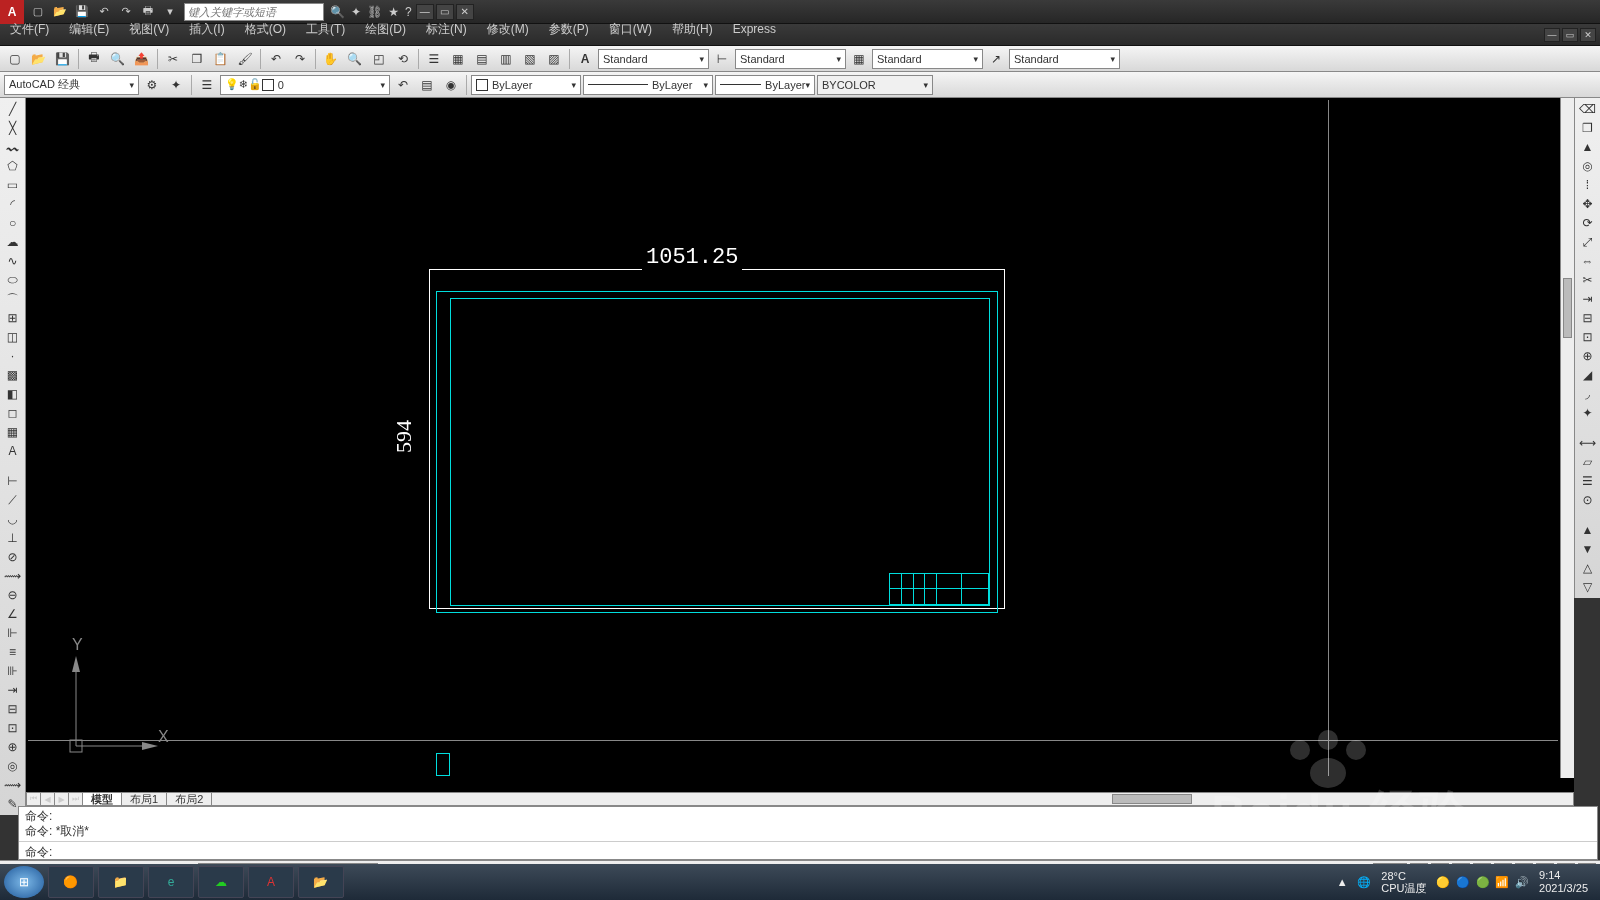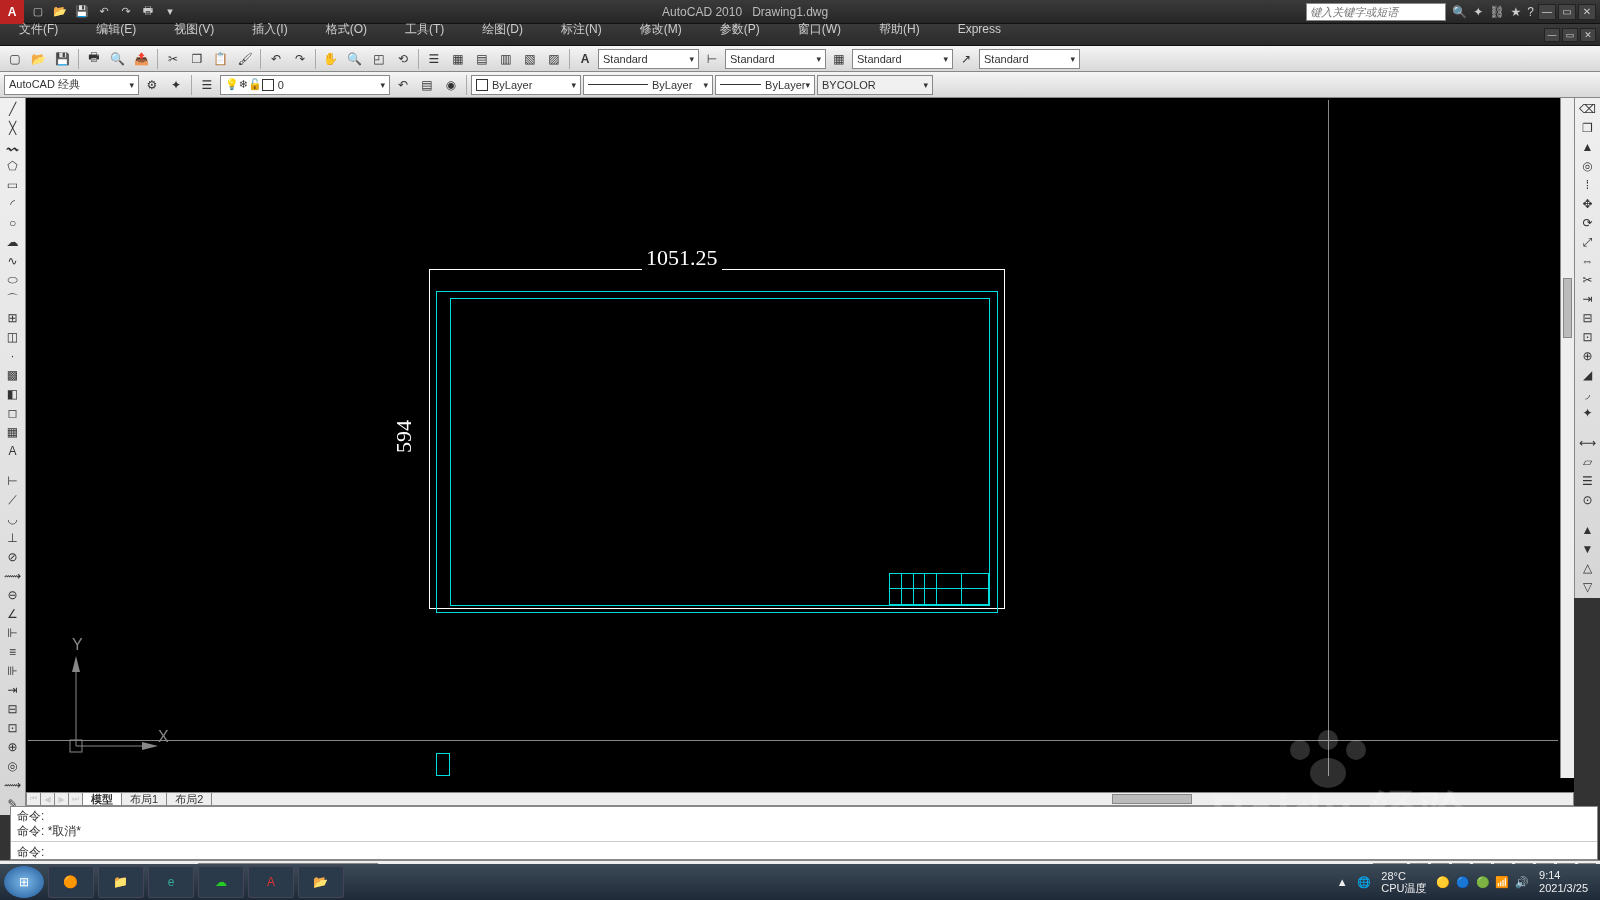--- a/index.html
+++ b/index.html
@@ -10,50 +10,50 @@
 .titlebar .qat{display:flex;align-items:center;gap:2px;padding:0 4px}
 .titlebar .qat .tbtn{width:20px;height:20px;display:flex;align-items:center;justify-content:center;color:#ccc;font-size:11px}
 .titlebar .center{flex:1;text-align:center;color:#bbb;font-size:12px}
 .titlebar .search{display:flex;align-items:center;gap:2px}
 .titlebar .search input{width:140px;height:18px;background:#fff;border:1px solid #888;font-size:11px;padding:0 3px;color:#999;font-style:italic}
 .titlebar .right-icons{display:flex;align-items:center;padding:0 4px;gap:6px}
 .titlebar .win-ctrl{display:flex;gap:2px;padding-right:4px}
 .titlebar .win-ctrl div{width:18px;height:16px;background:#444;border:1px solid #222;display:flex;align-items:center;justify-content:center;font-size:10px}
 
 .menubar{height:22px;background:linear-gradient(#3a3a3a,#2a2a2a);display:flex;align-items:center;border-bottom:1px solid #111;position:relative}
-.menubar .menu-item{padding:0 19px;height:34px;line-height:22px;color:#ccc;font-size:12px}
+.menubar .menu-item{padding:0 10px;height:34px;line-height:22px;color:#ccc;font-size:12px}
 .menubar .doc-ctrl{position:absolute;right:4px;display:flex;gap:2px}
 .menubar .doc-ctrl div{width:16px;height:14px;background:#444;border:1px solid #222;font-size:9px;display:flex;align-items:center;justify-content:center}
 
 .toolrow{height:26px;background:linear-gradient(#f5f5f5,#d8d8d8);border-bottom:1px solid #888;display:flex;align-items:center;padding:0 4px;gap:2px}
 .toolrow .tbtn{width:22px;height:22px;border:1px solid transparent;display:flex;align-items:center;justify-content:center;font-size:12px;color:#333}
 .toolrow .sep{width:1px;height:20px;background:#aaa;margin:0 2px}
 .toolrow .combo{height:20px;background:#fff;border:1px solid #888;display:flex;align-items:center;padding:0 4px;font-size:11px;color:#333;position:relative}
 .toolrow .combo::after{content:"▾";margin-left:auto;font-size:9px}
 .toolrow .combo.layer{width:170px}
-.toolrow .combo.std{width:101px}
+.toolrow .combo.std{width:111px}
 .toolrow .combo.wide{width:135px}
 .toolrow .combo.color{width:110px}
 .toolrow .combo.linetype{width:130px}
 .toolrow .combo.lineweight{width:100px}
 .toolrow .combo.bycolor{width:116px;background:#f0f0f0}
 .swatch{width:12px;height:12px;border:1px solid #333;margin-right:4px}
 .line-sample{width:60px;height:1px;background:#333;margin-right:4px}
 
 .lefttools{position:absolute;left:0;top:98px;width:26px;background:linear-gradient(#f0f0f0,#d5d5d5);border-right:1px solid #888;display:flex;flex-direction:column;align-items:center;padding:2px 0;gap:1px}
 .righttools{position:absolute;right:0;top:98px;width:26px;background:linear-gradient(#f0f0f0,#d5d5d5);border-left:1px solid #888;display:flex;flex-direction:column;align-items:center;padding:2px 0;gap:1px}
 .vtbtn{width:22px;height:18px;display:flex;align-items:center;justify-content:center;font-size:12px;color:#333}
 
 .canvas-wrap{position:absolute;left:26px;top:98px;right:26px;bottom:108px;background:#000}
 .canvas-wrap .inner{position:absolute;left:2px;top:2px;right:16px;bottom:16px;background:#000;overflow:hidden}
 .crosshair-h{position:absolute;left:0;right:0;top:640px;height:1px;background:#888}
 .crosshair-v{position:absolute;top:0;bottom:0;left:1300px;width:1px;background:#888}
 
 .dim-rect{position:absolute;left:401px;top:169px;width:576px;height:340px;border:1px solid #fff}
-.dim-text-h{position:absolute;left:614px;top:145px;font-family:Liberation Serif, serif;font-size:22px;color:#fff;background:#000;padding:0 4px}
+.dim-text-h{position:absolute;left:614px;top:145px;font-family:Liberation Mono, monospace;font-size:22px;color:#fff;background:#000;padding:0 4px}
 .dim-text-v{position:absolute;left:363px;top:320px;font-family:"Times New Roman",serif;font-size:22px;color:#fff;writing-mode:vertical-rl;transform:rotate(180deg)}
 
 .frame-outer{position:absolute;left:408px;top:191px;width:562px;height:322px;border:1px solid #0dd}
 .frame-inner{position:absolute;left:422px;top:198px;width:540px;height:308px;border:1px solid #0dd}
 .titleblock{position:absolute;right:0;bottom:0;width:100px;height:32px;border:1px solid #0dd}
 .titleblock .row{height:50%;border-bottom:1px solid #0dd;display:flex}
 .titleblock .row:last-child{border-bottom:none}
 .titleblock .cell{border-right:1px solid #0dd;height:100%}
 .tab-box{position:absolute;left:408px;bottom:0;width:14px;height:23px;border:1px solid #0dd}
 
@@ -65,21 +65,21 @@
 .vscroll{position:absolute;right:0;top:0;bottom:14px;width:14px;background:#eee;border-left:1px solid #888}
 .vscroll .thumb{position:absolute;top:180px;left:2px;right:2px;height:60px;background:#bbb;border:1px solid #888}
 .hscroll-area{position:absolute;left:26px;right:26px;bottom:94px;height:14px;display:flex;background:#eee;border:1px solid #888}
 .hscroll-area .nav{display:flex}
 .hscroll-area .nav div{width:14px;height:12px;border-right:1px solid #888;display:flex;align-items:center;justify-content:center;font-size:8px}
 .hscroll-area .tab{padding:0 8px;font-size:11px;color:#333;border-right:1px solid #888;height:12px;line-height:12px}
 .hscroll-area .tab.active{background:#fff;font-weight:bold}
 .hscroll-area .track{flex:1;position:relative}
 .hscroll-area .thumb{position:absolute;left:900px;width:80px;top:1px;bottom:1px;background:#bbb;border:1px solid #888}
 
-.cmdarea{position:absolute;left:10px;right:2px;bottom:40px;height:54px;background:#fff;border:1px solid #888;font-size:12px;color:#333;display:flex;flex-direction:column}
+.cmdarea{position:absolute;left:18px;right:2px;bottom:40px;height:54px;background:#fff;border:1px solid #888;font-size:12px;color:#333;display:flex;flex-direction:column}
 .cmdhist{flex:1;padding:2px 6px;line-height:15px}
 .cmdline{border-top:1px solid #ccc;padding:2px 6px;height:18px}
 
 .statusbar{position:absolute;left:0;right:0;bottom:18px;height:22px;background:linear-gradient(#f0f0f0,#d8d8d8);border-top:1px solid #888;display:flex;align-items:center;font-size:11px;color:#333;padding:0 4px;gap:0}
 .statusbar .coords{width:190px}
 .statusbar .toggles{display:flex;gap:0;margin-left:4px}
 .statusbar .toggles .tg{width:18px;height:18px;border:1px solid #888;background:#eee;display:flex;align-items:center;justify-content:center;font-size:10px}
 .statusbar .right{margin-left:auto;display:flex;align-items:center;gap:3px}
 .statusbar .right .sbtn{width:18px;height:18px;border:1px solid #888;background:#eee;display:flex;align-items:center;justify-content:center;font-size:10px}
 
@@ -100,24 +100,20 @@
 <div class="titlebar">
   <div class="app-logo">A</div>
   <div class="qat">
     <div class="tbtn">▢</div>
     <div class="tbtn">📂</div>
     <div class="tbtn">💾</div>
     <div class="tbtn">↶</div>
     <div class="tbtn">↷</div>
     <div class="tbtn">🖶</div>
     <div class="tbtn">▾</div>
-  </div>
-  <div class="center">
-    <span>AutoCAD 2010</span>&nbsp;&nbsp;
-    <span>Drawing1.dwg</span>
   </div>
   <div class="search">
     <input placeholder="键入关键字或短语" style="">
     <div class="right-icons">
       <span>🔍</span>
       <span>✦</span>
       <span>⛓</span>
       <span>★</span>
       <span>?</span>
     </div>

